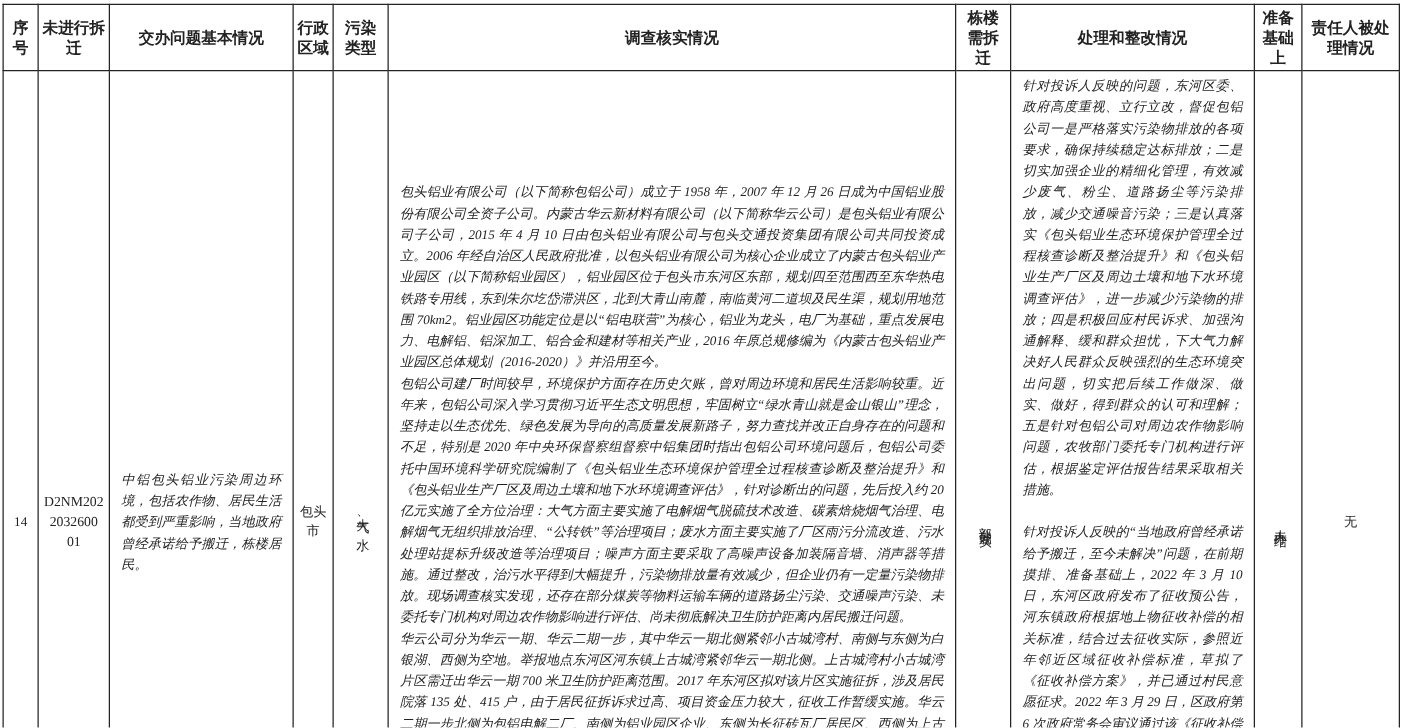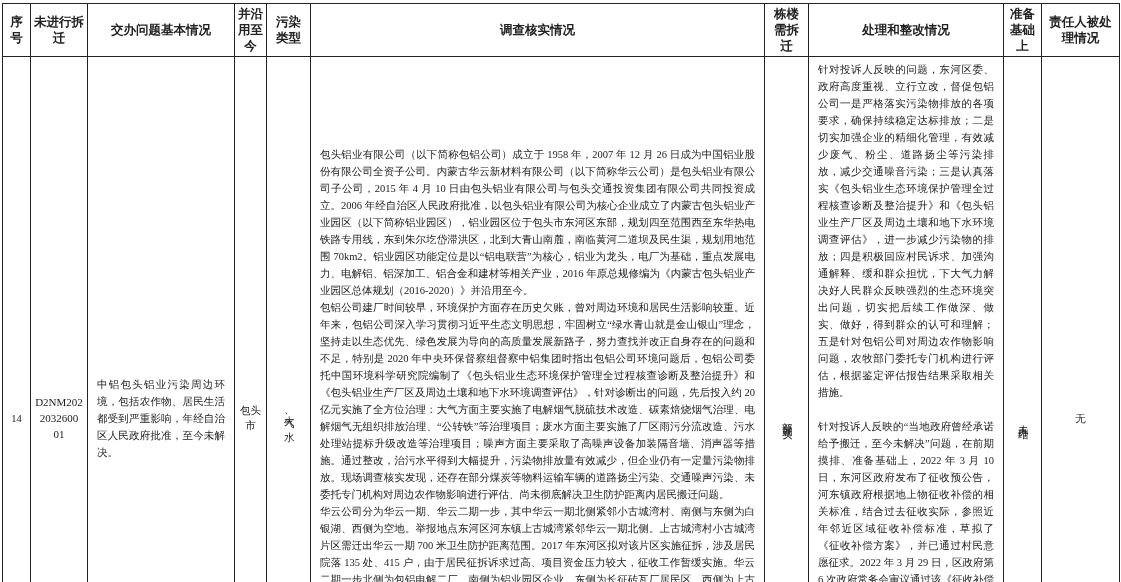--- a/index.html
+++ b/index.html
@@ -45,21 +45,21 @@
     line-height: 15px;
     padding: 2px;
   }
   td.cell-longtext {
     vertical-align: middle;
     font-size: 10.5px;
     line-height: 17px;
     text-align: justify;
     padding: 4px 9px;
   }
-  td.cell-longtext p { margin: 0; }
+  td.cell-longtext p { margin: 0; font-style: italic; }
   td.cell-handling p + p { margin-top: 17px; }
   .vtext {
     writing-mode: vertical-rl;
     text-orientation: upright;
     display: inline-block;
     font-size: 10.5px;
     letter-spacing: 2px;
     line-height: 1;
   }
   .acc-line { font-size: 11px; line-height: 16px; }
@@ -79,37 +79,37 @@
       <col style="width:44px">
         <col style="width:195px">
         <col style="width:38px">
       <col style="width:78px">
     </colgroup>
     <tbody>
         <tr class="header-row">
       <th class="hdr">序号</th>
       <th class="hdr">未进行拆迁</th>
       <th class="hdr">交办问题基本情况</th>
-      <th class="hdr">并沿用至今</th>
+      <th class="hdr">行政区域</th>
       <th class="hdr">污染类型</th>
       <th class="hdr">调查核实情况</th>
       <th class="hdr">栋楼需拆迁</th>
       <th class="hdr">处理和整改情况</th>
       <th class="hdr">准备基础上</th>
       <th class="hdr">责任人被处理情况</th>
     </tr>
     <tr class="main-row">
       <td class="cell-center">14</td>
       <td class="cell-center">
         <div class="acc-line">D2NM202</div>
         <div class="acc-line">2032600</div>
         <div class="acc-line">01</div>
       </td>
       <td class="cell-longtext">
-        <p>中铝包头铝业污染周边环境，包括农作物、居民生活都受到严重影响，年经自治区人民政府批准，至今未解决。</p>
+        <p>中铝包头铝业污染周边环境，包括农作物、居民生活都受到严重影响，当地政府曾经承诺给予搬迁，栋楼居民。</p>
       </td>
       <td class="cell-center">包头市</td>
       <td class="cell-center">
         <span class="vtext">大气、水</span>
       </td>
       <td class="cell-longtext">
         <p>包头铝业有限公司（以下简称包铝公司）成立于 1958 年，2007 年 12 月 26 日成为中国铝业股份有限公司全资子公司。内蒙古华云新材料有限公司（以下简称华云公司）是包头铝业有限公司子公司，2015 年 4 月 10 日由包头铝业有限公司与包头交通投资集团有限公司共同投资成立。2006 年经自治区人民政府批准，以包头铝业有限公司为核心企业成立了内蒙古包头铝业产业园区（以下简称铝业园区），铝业园区位于包头市东河区东部，规划四至范围西至东华热电铁路专用线，东到朱尔圪岱滞洪区，北到大青山南麓，南临黄河二道坝及民生渠，规划用地范围 70km2。铝业园区功能定位是以“铝电联营”为核心，铝业为龙头，电厂为基础，重点发展电力、电解铝、铝深加工、铝合金和建材等相关产业，2016 年原总规修编为《内蒙古包头铝业产业园区总体规划（2016-2020）》并沿用至今。</p>
         <p>包铝公司建厂时间较早，环境保护方面存在历史欠账，曾对周边环境和居民生活影响较重。近年来，包铝公司深入学习贯彻习近平生态文明思想，牢固树立“绿水青山就是金山银山”理念，坚持走以生态优先、绿色发展为导向的高质量发展新路子，努力查找并改正自身存在的问题和不足，特别是 2020 年中央环保督察组督察中铝集团时指出包铝公司环境问题后，包铝公司委托中国环境科学研究院编制了《包头铝业生态环境保护管理全过程核查诊断及整治提升》和《包头铝业生产厂区及周边土壤和地下水环境调查评估》，针对诊断出的问题，先后投入约 20 亿元实施了全方位治理：大气方面主要实施了电解烟气脱硫技术改造、碳素焙烧烟气治理、电解烟气无组织排放治理、“公转铁”等治理项目；废水方面主要实施了厂区雨污分流改造、污水处理站提标升级改造等治理项目；噪声方面主要采取了高噪声设备加装隔音墙、消声器等措施。通过整改，治污水平得到大幅提升，污染物排放量有效减少，但企业仍有一定量污染物排放。现场调查核实发现，还存在部分煤炭等物料运输车辆的道路扬尘污染、交通噪声污染、未委托专门机构对周边农作物影响进行评估、尚未彻底解决卫生防护距离内居民搬迁问题。</p>
         <p>华云公司分为华云一期、华云二期一步，其中华云一期北侧紧邻小古城湾村、南侧与东侧为白银湖、西侧为空地。举报地点东河区河东镇上古城湾紧邻华云一期北侧。上古城湾村小古城湾片区需迁出华云一期 700 米卫生防护距离范围。2017 年东河区拟对该片区实施征拆，涉及居民院落 135 处、415 户，由于居民征拆诉求过高、项目资金压力较大，征收工作暂缓实施。华云二期一步北侧为包铝电解二厂、南侧为铝业园区企业、东侧为长征砖瓦厂居民区、西侧为上古城湾村、东北侧为包铝西区 9 栋楼。位于电解车间 600 米卫生防护距离内的拆迁区域包括上、下古城湾村部分居民、原长征砖瓦厂部分居民和包铝西区 9 栋楼居民。其中，上、下古城湾村需拆迁 1612 户（不含小古城湾片区），已拆迁 1519 户，剩余 93 户居民由于拆迁诉求较高、突破补偿政策，未能签订安置补偿协议；原长征砖瓦厂部分居民需拆迁 1554 户，已拆迁 1466 户，剩余 35 个院 88 户因违建较多未进行拆迁；包铝西区 9 栋楼需拆迁 660 户，已拆迁 602 户，剩余 58 户因对政策不满意，未进行拆迁。</p>
       </td>

